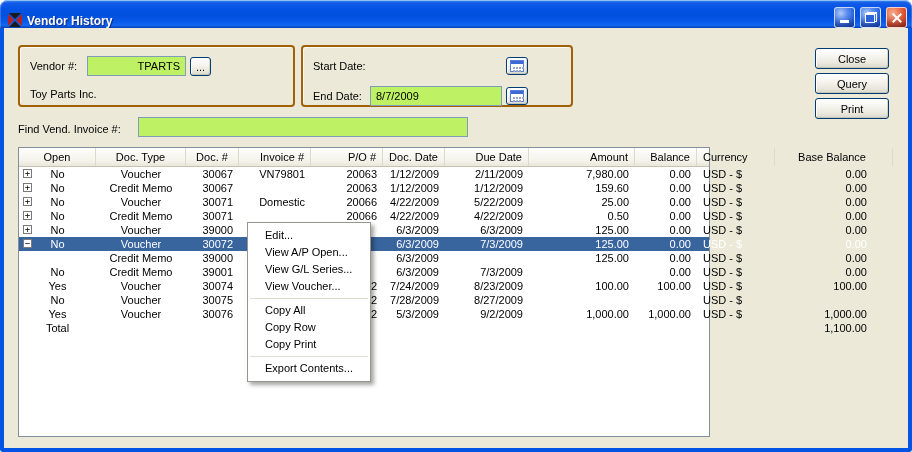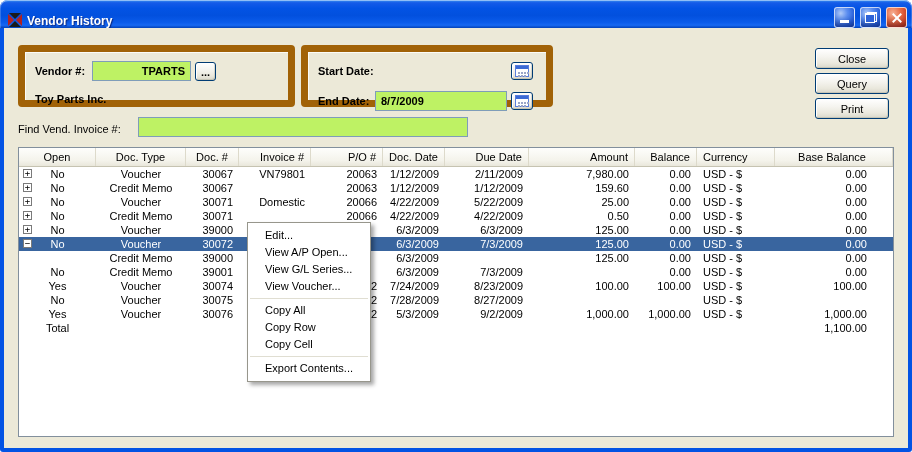--- a/index.html
+++ b/index.html
@@ -25,23 +25,23 @@
   .glyph-min { position:absolute; left:5px; bottom:4px; width:9px; height:3px; background:#fff; }
   .glyph-restore { position:relative; width:12px; height:11px; }
   .glyph-restore::before { content:""; position:absolute; right:0; top:0; width:8px; height:7px; border:1px solid #fff; border-top-width:2px; }
   .glyph-restore::after  { content:""; position:absolute; left:0; bottom:0; width:8px; height:7px; border:1px solid #fff; border-top-width:2px; background:#2E63D8; }
   .glyph-close { position:relative; width:12px; height:12px; }
   .glyph-close::before,.glyph-close::after { content:""; position:absolute; left:5px; top:0; width:2px; height:12px; background:#fff; }
   .glyph-close::before { transform:rotate(45deg); } .glyph-close::after { transform:rotate(-45deg); }
 
   .window-body { position:relative; margin:0 4px; width:904px; height:420px; background:var(--bg); overflow:hidden; }
 
-  .groupbox { position:absolute; border:7px solid #a16207; border-radius:4px; box-shadow: inset 1px 1px 0 rgba(255,255,255,.8); font-weight: bold; }
+  .groupbox { position:absolute; border:2px solid #a16207; border-radius:4px; box-shadow: inset 1px 1px 0 rgba(255,255,255,.8); }
   .vendor-group { left:14px; top:17px; width:277px; height:62px; }
-  .dates-group  { left:297px; top:17px; width:252px; height:62px; }
+  .dates-group  { left:297px; top:17px; width:272px; height:62px; }
 
   .lbl { position:absolute; color:#000; white-space:nowrap; }
   .vendor-lbl { left:10px; top:13px; }
   .vendor-input { left:67px; top:9px; width:99px; height:20px; text-align:right; }
   .browse-btn { position:absolute; left:170px; top:10px; width:21px; height:19px; }
   .vendor-name { left:10px; top:41px; }
   .start-lbl { left:10px; top:13px; }
   .start-input { left:67px; top:9px; width:132px; height:20px; }
   .end-lbl { left:10px; top:43px; }
   .end-input { left:67px; top:39px; width:132px; height:20px; }
@@ -56,21 +56,21 @@
   .xp-btn { border:1px solid #003C74; border-radius:3px;
     background:linear-gradient(180deg,#FFFFFF 0%,#F5F4EF 40%,#EAE8DD 75%,#D9D7CA 100%);
     box-shadow: inset 1px 1px 0 #fff, inset -1px -1px 0 rgba(160,160,140,.35);
     font:inherit; color:#000; }
   .action-btn { position:absolute; left:811px; width:74px; height:21px; }
   .close-btn { top:20px; } .query-btn { top:45px; } .print-btn { top:70px; }
 
   .find-lbl { left:14px; top:95px;text-align:right; }
   .find-input { left:134px; top:89px; width:330px; height:20px; }
 
-  .grid { position:absolute; left:14px; top:119px; width:876px; height:290px; background:#fff; border:1px solid #828F9C; }
+  .grid { position:absolute; left:14px; top:119px; width:692px; height:290px; background:#fff; border:1px solid #828F9C; }
   .grid-header { display:flex; height:19px; line-height:18px; background:linear-gradient(180deg,#FEFEFC 0%,#F4F3EB 70%,#E9E7DB 100%); border-bottom:1px solid #C6C3B1; }
   .hcell { flex:0 0 auto; border-right:1px solid #DDDACB; white-space:nowrap; overflow:hidden; }
   .grid-header .col-open,.grid-header .col-doc_type,.grid-header .col-doc_no { text-align:center; padding:0; }
   .trow { display:flex; height:14px; line-height:14px; }
   .trow.selected { background:var(--sel); color:#fff; }
   .cell { flex:0 0 auto; white-space:nowrap; overflow:hidden; }
   .cell.col-open { position:relative; }
   .tree-box { position:absolute; left:4px; top:2px; width:9px; height:9px; border:1px solid #7A7A7A; background:#fff; color:#000;
     font-size:9px; line-height:7px; text-align:center; font-family:"DejaVu Sans Mono",monospace; }
 
@@ -320,19 +320,19 @@
     </div>
 
     <div class="context-menu">
         <div class="menu-item">Edit...</div>
         <div class="menu-item">View A/P Open...</div>
         <div class="menu-item">View G/L Series...</div>
         <div class="menu-item">View Voucher...</div>
         <div class="menu-sep"></div>
         <div class="menu-item">Copy All</div>
         <div class="menu-item">Copy Row</div>
-        <div class="menu-item">Copy Cell</div>
+        <div class="menu-item">Copy Print</div>
         <div class="menu-sep"></div>
         <div class="menu-item">Export Contents...</div>
       </div>
 
   </div>
 </div>
 
 </body></html>

